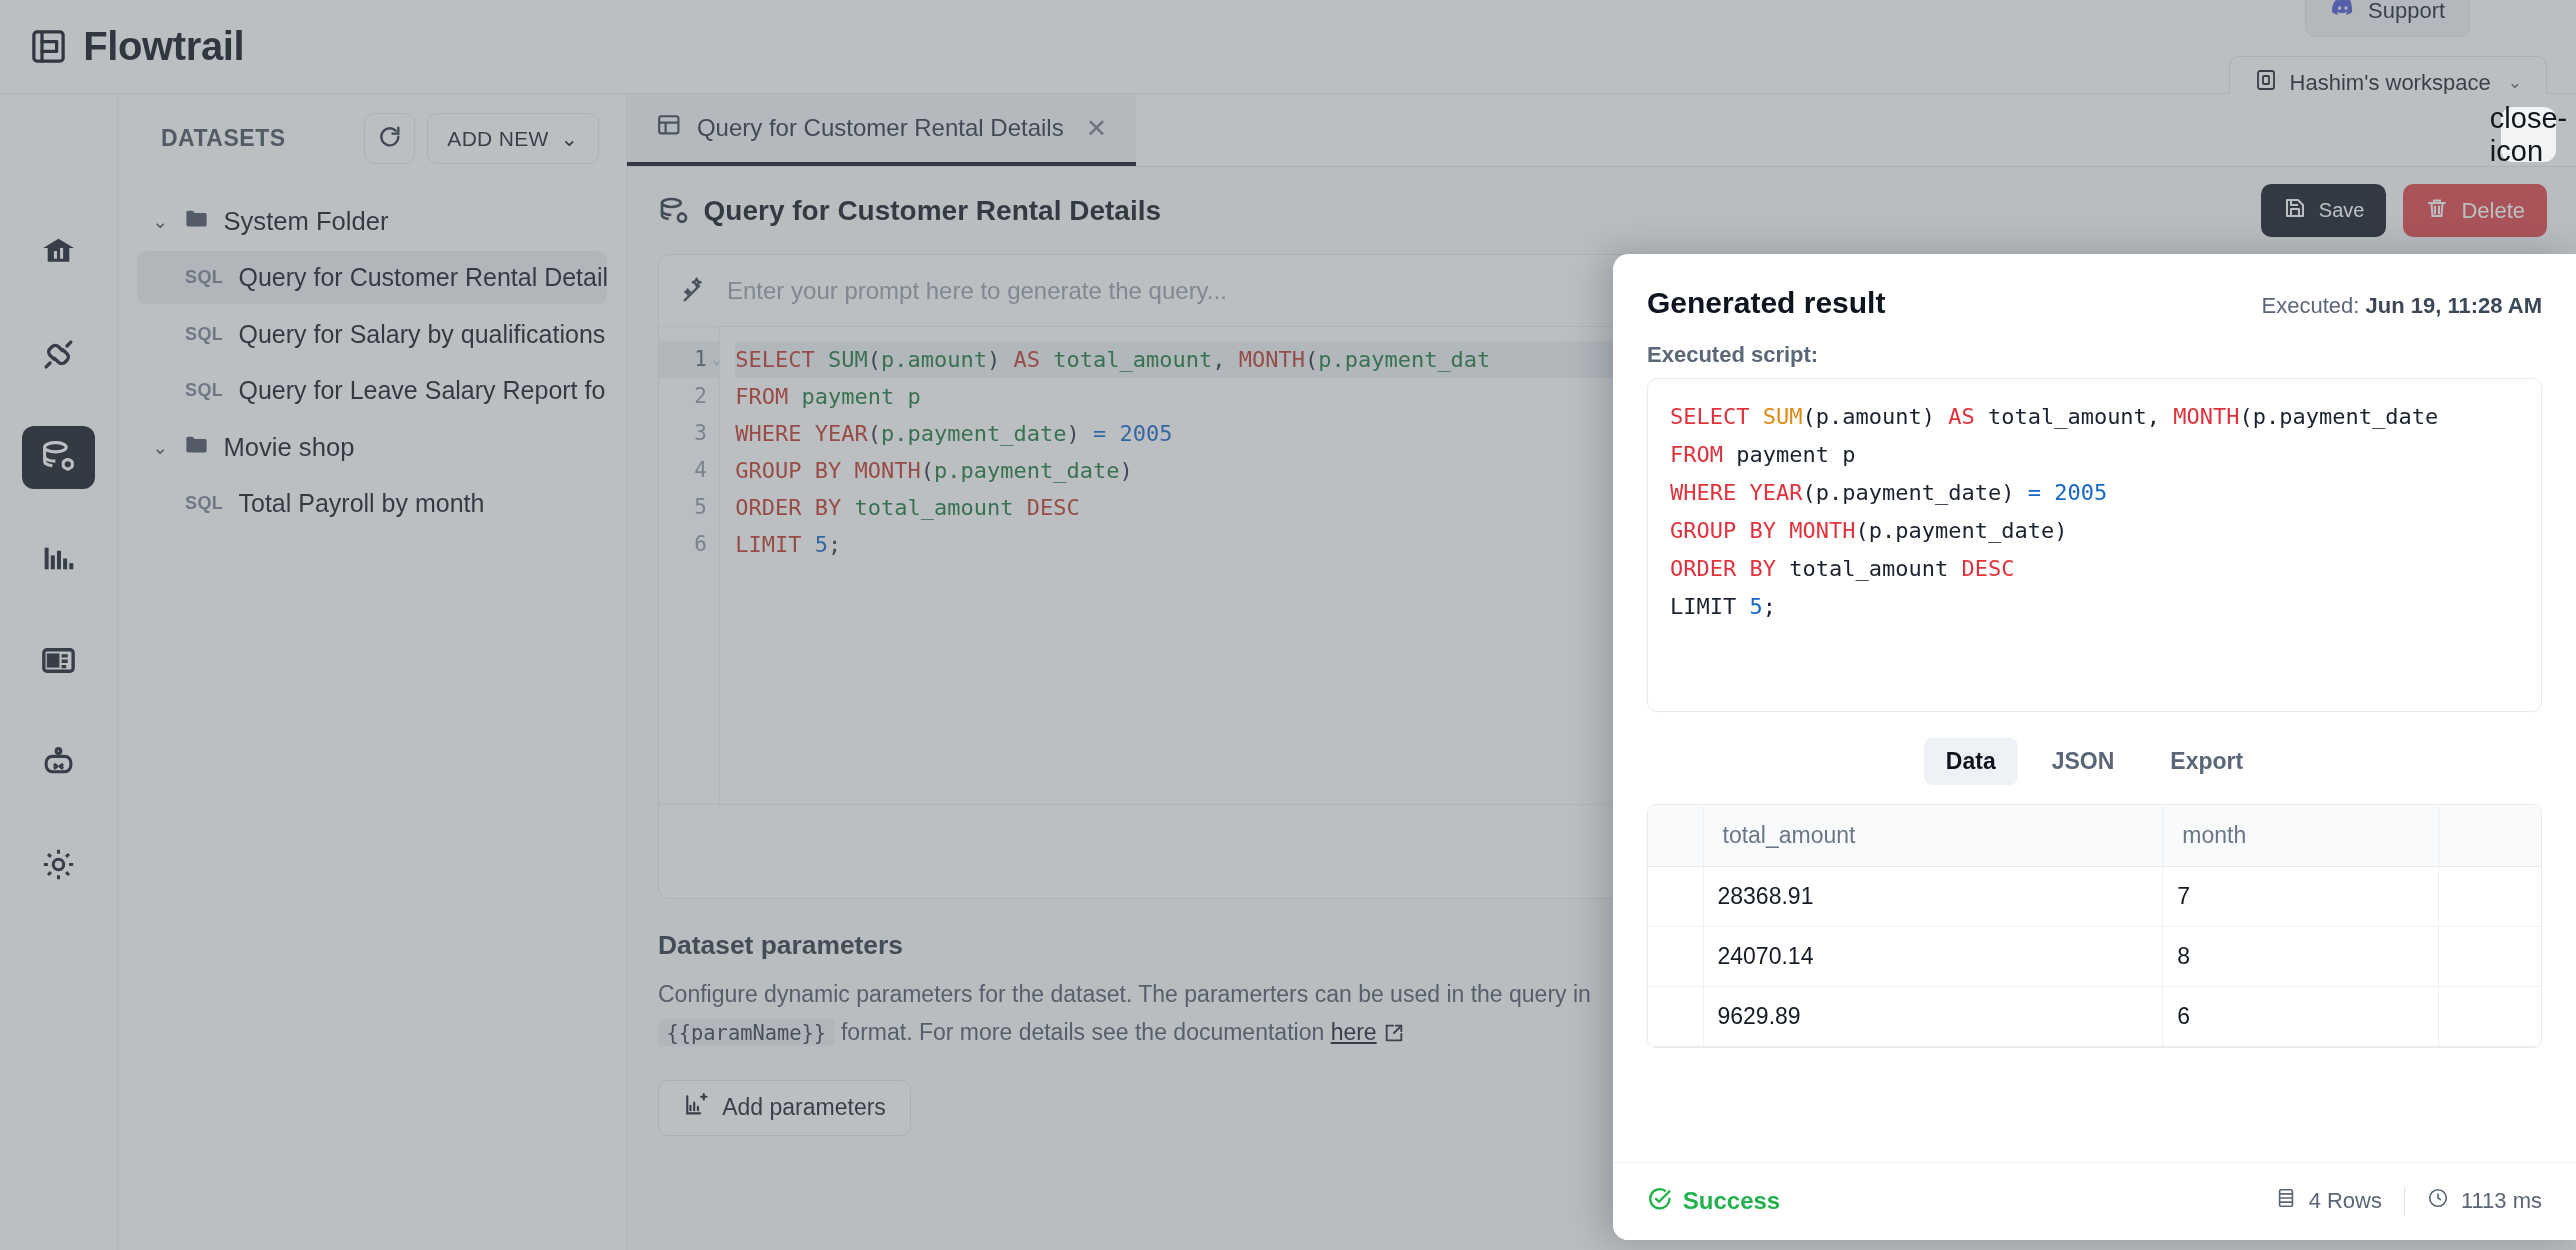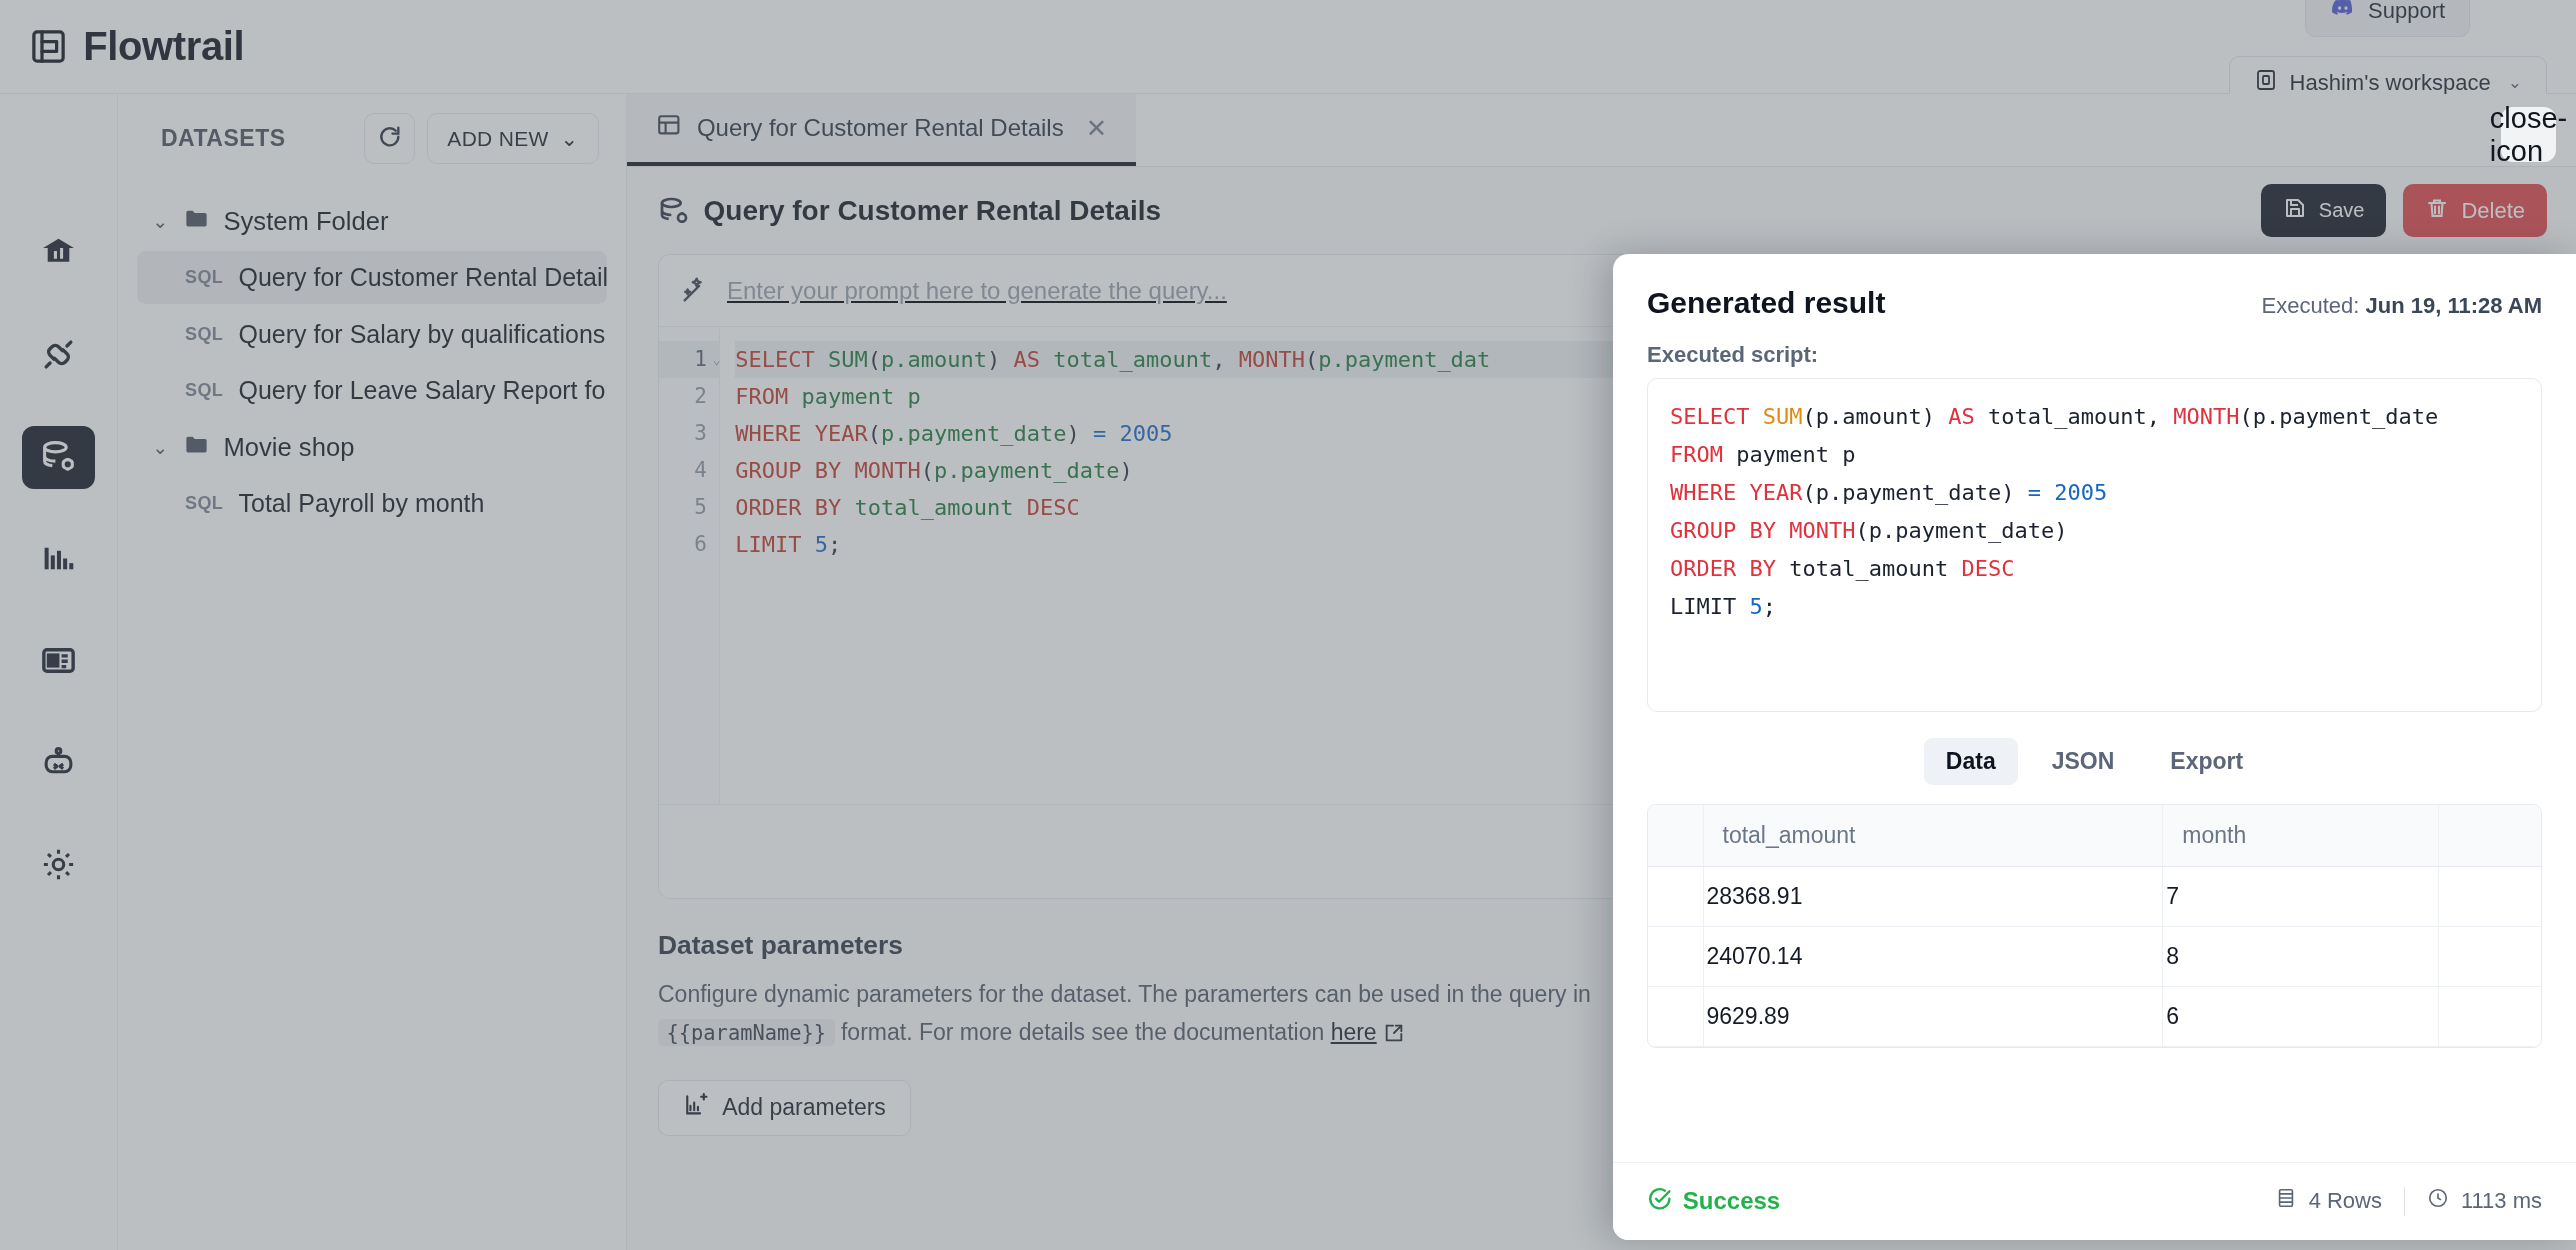--- a/index.html
+++ b/index.html
@@ -151,21 +151,20 @@
   .save-btn svg, .delete-btn svg { width: 24px; height: 24px; }
 
   
   .editor-wrap { padding: 0 29px 0 31px; }
   .editor-card {
     background: #fff; border: 0.9px solid #e4e8ec; border-radius: 12px; overflow: hidden;
   }
   .prompt-row {
     height: 72px; display: flex; align-items: center; gap: 17px; padding: 0 22px;
     border-bottom: 0.9px solid #eceff2;
-    text-decoration: underline;
   }
   .prompt-row svg.wand { width: 29px; height: 29px; color: #3b4454; }
   .prompt-input {
     flex: 1 1 auto; border: 0; outline: 0; font-size: 24px; color: #2b3442;
     font-family: "Liberation Sans", sans-serif; background: transparent;
   }
   .prompt-input::placeholder { color: #98a0ab; }
   .enter-icon { width: 29px; height: 29px; color: #3b4454; }
 
   .code-area { display: flex; min-height: 477px; background: #fff; }
@@ -252,21 +251,21 @@
   .rnum { color: #1666c8; }
 
   .res-tabs { display: flex; justify-content: center; gap: 12px; padding: 25.6px 0 19px 0; }
   .res-tab { padding: 10.2px 22px; border-radius: 8.5px; font-size: 23px; font-weight: 700; color: #5b6678; }
   .res-tab.active { background: #eef1f6; color: #0f1520; }
 
   .table-wrap { margin: 0 34px; border: 0.9px solid #e6e9ee; border-radius: 8.5px; overflow: hidden; }
   table { width: 100%; border-collapse: collapse; }
   th, td { text-align: left; font-size: 23px; border-right: 0.9px solid #edf0f4; }
   th { background: #f8fafc; color: #6b7686; font-weight: 400; height: 61px; padding: 0 19px; border-bottom: 0.9px solid #e6e9ee; }
-  td { color: #151b26; height: 60px; padding: 0 3px; border-bottom: 0.9px solid #edf0f4; }
+  td { color: #151b26; height: 60px; padding: 0 14px; border-bottom: 0.9px solid #edf0f4; }
   th.narrow, td.narrow { width: 55px; padding: 0; }
   th:last-child, td:last-child { border-right: 0; }
 
   .drawer-foot {
     margin-top: auto; display: flex; align-items: center;
     padding: 0 34px; height: 78px; border-top: 0.9px solid #eef1f4; background: #fff;
   }
   .status-ok { display: flex; align-items: center; gap: 10.2px; font-size: 24px; font-weight: 700; color: #22b14c; }
   .status-ok svg { width: 25.6px; height: 25.6px; }
   .foot-sp { flex: 1 1 auto; }

